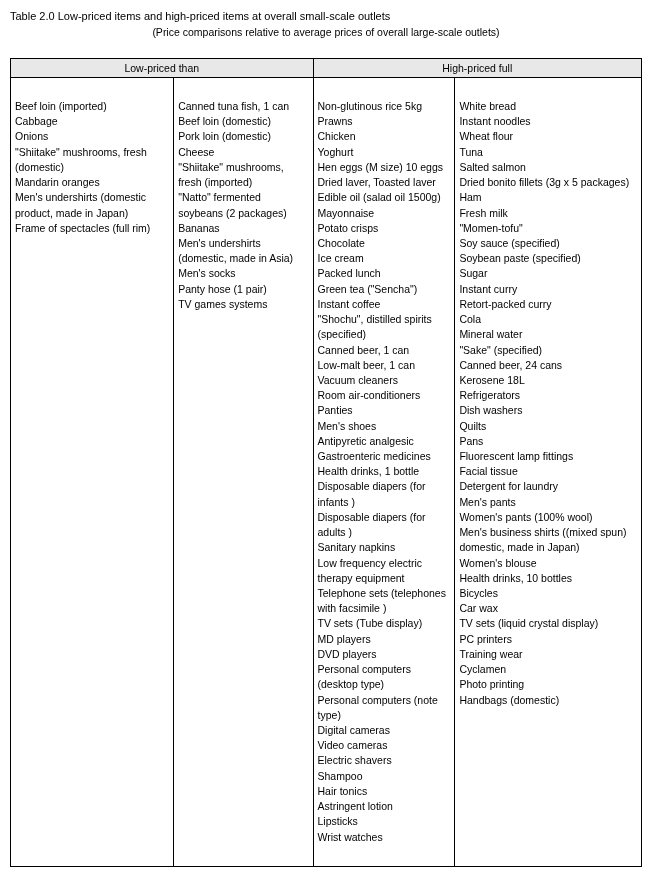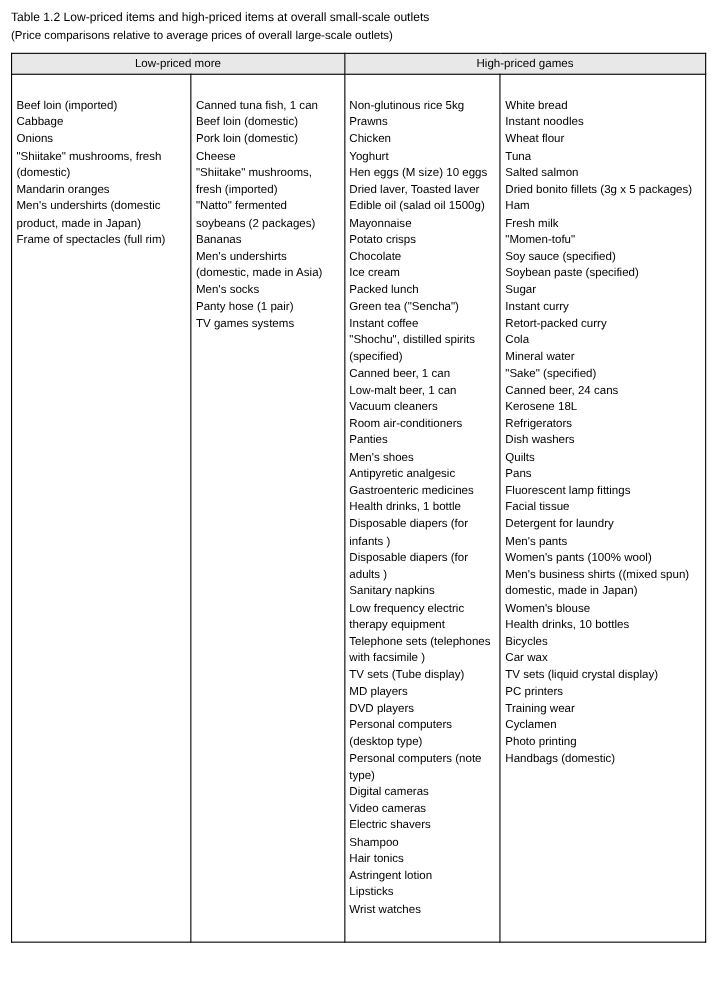--- a/index.html
+++ b/index.html
@@ -11,22 +11,22 @@
       width: 652px;
       min-height: 895px;
       padding: 10px;
     }
     .page-title {
       font-size: 11px;
       margin-bottom: 4px;
     }
     .subtitle {
       font-size: 10.5px;
-      text-align: left;
-      margin-bottom: 10px;
+      text-align: center;
+      margin-bottom: 20px;
     }
     table {
       width: 100%;
       border-collapse: collapse;
       font-size: 10.5px;
     }
     table, th, td {
       border: 1px solid #000;
     }
     th {
@@ -41,28 +41,28 @@
       line-height: 1.45;
     }
     .col-group-header {
       text-align: center;
       font-weight: normal;
     }
   </style>
 </head>
 <body>
 
-<p class="page-title">Table 1.2 Low-priced items and high-priced items at overall small-scale outlets</p>
+<p class="page-title">Table 2.0 Low-priced items and high-priced items at overall small-scale outlets</p>
 <p class="subtitle">(Price comparisons relative to average prices of overall large-scale outlets)</p>
 
 <table>
   <thead>
     <tr>
-      <th colspan="2" class="col-group-header">Low-priced more</th>
-      <th colspan="2" class="col-group-header">High-priced games</th>
+      <th colspan="2" class="col-group-header">Low-priced than</th>
+      <th colspan="2" class="col-group-header">High-priced full</th>
     </tr>
   </thead>
   <tbody>
     <tr>
       <td id="col1-cell">Beef loin (imported)<br>Cabbage<br>Onions<br>"Shiitake" mushrooms, fresh (domestic)<br>Mandarin oranges<br>Men's undershirts (domestic product, made in Japan)<br>Frame of spectacles (full rim)</td>
       <td id="col2-cell">Canned tuna fish, 1 can<br>Beef loin (domestic)<br>Pork loin (domestic)<br>Cheese<br>"Shiitake" mushrooms, fresh (imported)<br>"Natto" fermented soybeans (2 packages)<br>Bananas<br>Men's undershirts (domestic, made in Asia)<br>Men's socks<br>Panty hose (1 pair)<br>TV games systems</td>
       <td id="col3-cell">Non-glutinous rice 5kg<br>Prawns<br>Chicken<br>Yoghurt<br>Hen eggs (M size) 10 eggs<br>Dried laver, Toasted laver<br>Edible oil (salad oil 1500g)<br>Mayonnaise<br>Potato crisps<br>Chocolate<br>Ice cream<br>Packed lunch<br>Green tea ("Sencha")<br>Instant coffee<br>"Shochu", distilled spirits (specified)<br>Canned beer, 1 can<br>Low-malt beer, 1 can<br>Vacuum cleaners<br>Room air-conditioners<br>Panties<br>Men's shoes<br>Antipyretic analgesic<br>Gastroenteric medicines<br>Health drinks, 1 bottle<br>Disposable diapers (for infants )<br>Disposable diapers (for adults )<br>Sanitary napkins<br>Low frequency electric therapy equipment<br>Telephone sets (telephones with facsimile )<br>TV sets (Tube display)<br>MD players<br>DVD players<br>Personal computers (desktop type)<br>Personal computers (note type)<br>Digital cameras<br>Video cameras<br>Electric shavers<br>Shampoo<br>Hair tonics<br>Astringent lotion<br>Lipsticks<br>Wrist watches</td>
       <td id="col4-cell">White bread<br>Instant noodles<br>Wheat flour<br>Tuna<br>Salted salmon<br>Dried bonito fillets (3g x 5 packages)<br>Ham<br>Fresh milk<br>"Momen-tofu"<br>Soy sauce (specified)<br>Soybean paste (specified)<br>Sugar<br>Instant curry<br>Retort-packed curry<br>Cola<br>Mineral water<br>"Sake" (specified)<br>Canned beer, 24 cans<br>Kerosene 18L<br>Refrigerators<br>Dish washers<br>Quilts<br>Pans<br>Fluorescent lamp fittings<br>Facial tissue<br>Detergent for laundry<br>Men's pants<br>Women's pants (100% wool)<br>Men's business shirts ((mixed spun) domestic, made in Japan)<br>Women's blouse<br>Health drinks, 10 bottles<br>Bicycles<br>Car wax<br>TV sets (liquid crystal display)<br>PC printers<br>Training wear<br>Cyclamen<br>Photo printing<br>Handbags (domestic)</td>
     </tr>
   </tbody>

